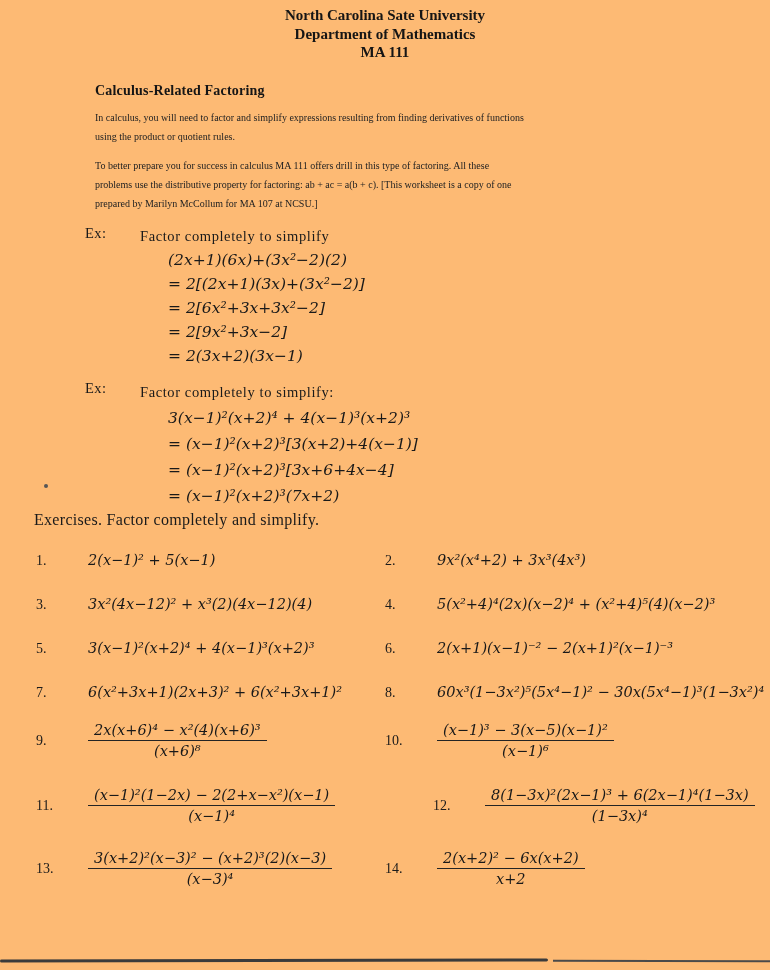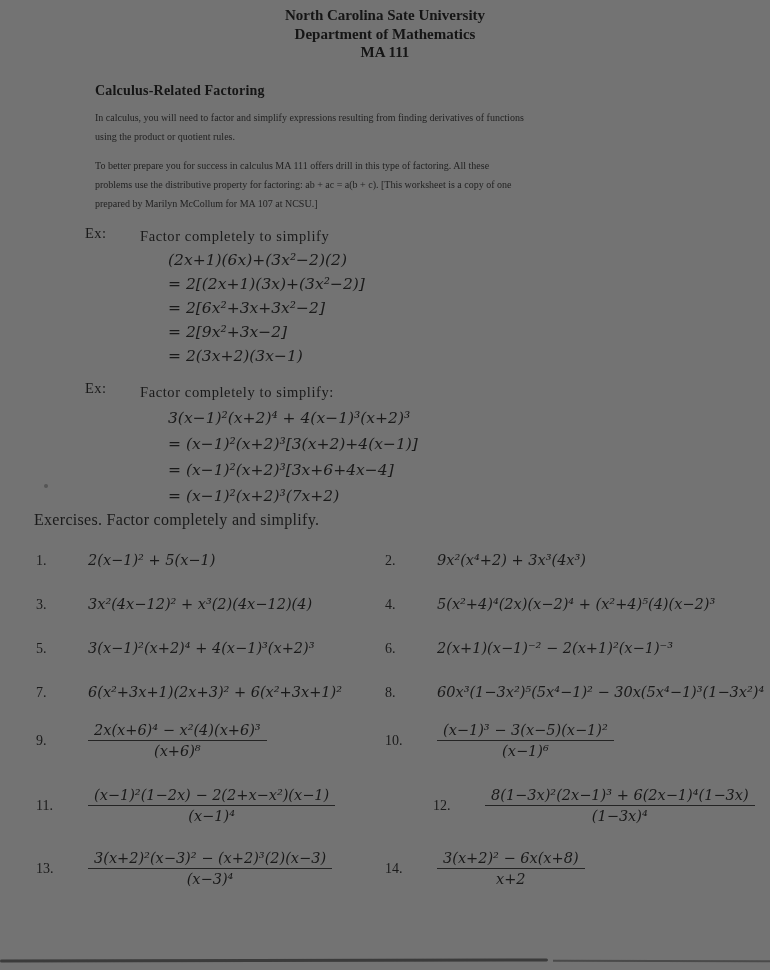--- a/index.html
+++ b/index.html
@@ -2,21 +2,21 @@
 <html><head>
 <meta charset="utf-8">
 <style>
   html,body{margin:0;padding:0;}
   body{
     width:770px;height:970px;position:relative;
     background:#ffffff;
     font-family:"Liberation Serif","DejaVu Serif",serif;
     color:#1f1f1f;
   }
-  .page{position:absolute;inset:0;background:#737373;overflow:hidden;}
+  .page{position:absolute;inset:0;background:#fdba74;overflow:hidden;}
 
   .title-block{
     position:absolute;top:6px;left:0;width:770px;text-align:center;
     font-weight:bold;font-size:15px;line-height:18.5px;color:#151515;
   }
   .section-title{
     position:absolute;top:74px;left:95px;
     font-weight:bold;font-size:14px;color:#151515;letter-spacing:0.2px;margin-top:9px;
   }
   .para{position:absolute;left:95px;font-size:10px;line-height:19px;color:#222;}
@@ -195,21 +195,21 @@
     <div class="ex-item left">
       <span class="ex-no">13.</span>
       <span class="frac">
         <span class="num">3(x+2)²(x−3)² − (x+2)³(2)(x−3)</span>
         <span class="den">(x−3)⁴</span>
       </span>
     </div>
     <div class="ex-item right">
       <span class="ex-no">14.</span>
       <span class="frac">
-        <span class="num">3(x+2)² − 6x(x+8)</span>
+        <span class="num">2(x+2)² − 6x(x+2)</span>
         <span class="den">x+2</span>
       </span>
     </div>
   </div>
 
   <div class="scan-dot"></div>
   <div class="scan-line-a"></div>
   <div class="scan-line-b"></div>
 
 </div>

